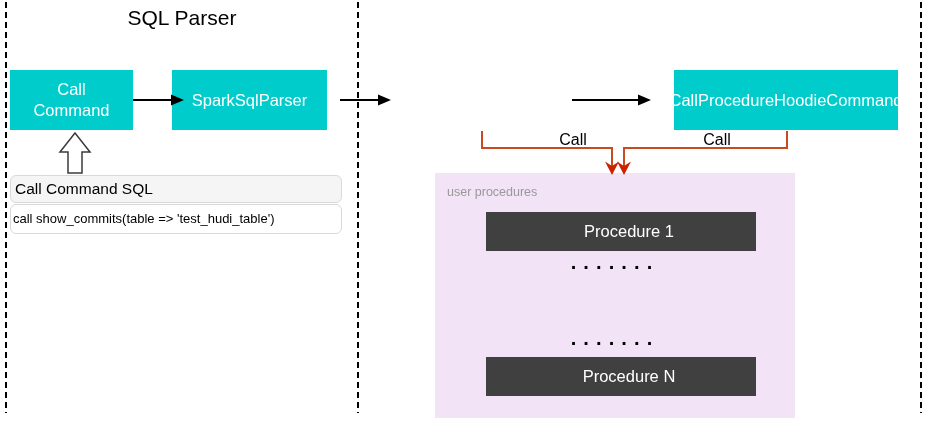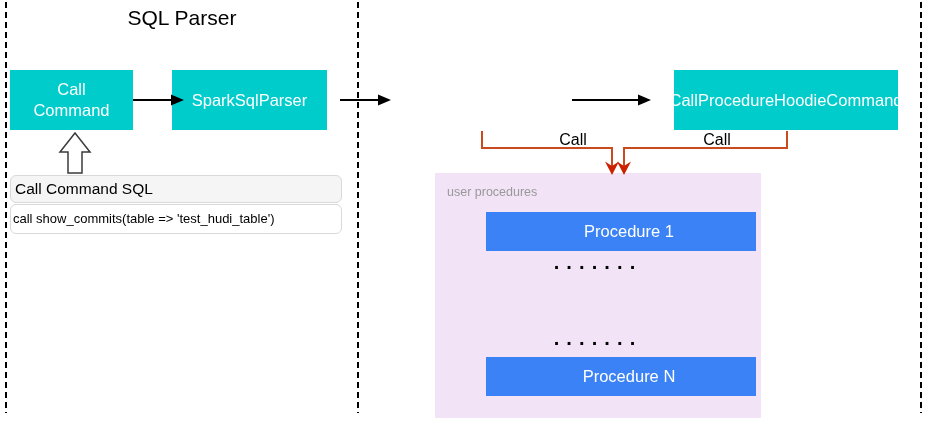--- a/index.html
+++ b/index.html
@@ -30,28 +30,28 @@
   }
   .sql-row{
     position:absolute;left:10px;width:332px;
     background:#fff;border:1px solid #D9D9D9;border-radius:6px;
     font-size:13px;color:#000;padding-left:2px;white-space:nowrap;
   }
   .sql-row-1{top:204px;height:30px;line-height:28px;}
   .sql-row-2{top:236px;height:28px;line-height:26px;}
   
   .proc-panel{
-    position:absolute;left:435px;top:173px;width:326px;height:245px;
+    position:absolute;left:435px;top:173px;width:360px;height:245px;
     background:#F2E4F6;
   }
   .proc-panel-label{
     position:absolute;left:12px;top:12px;font-size:12.5px;color:#999999;
   }
   .proc-box{
-    position:absolute;left:51px;width:270px;height:39px;background:#3b82f6;
+    position:absolute;left:51px;width:270px;height:39px;background:#404040;
     color:#fff;display:flex;align-items:center;justify-content:center;
     font-size:16.5px;
     padding-left:16px;
   }
   .proc-1{top:39px;}
   .proc-2{top:111px;}
   .proc-n{top:184px;}
   .dots-row{
     position:absolute;left:0;width:100%;height:22px;line-height:22px;
     text-align:center;font-weight:bold;font-size:20px;letter-spacing:6px;

